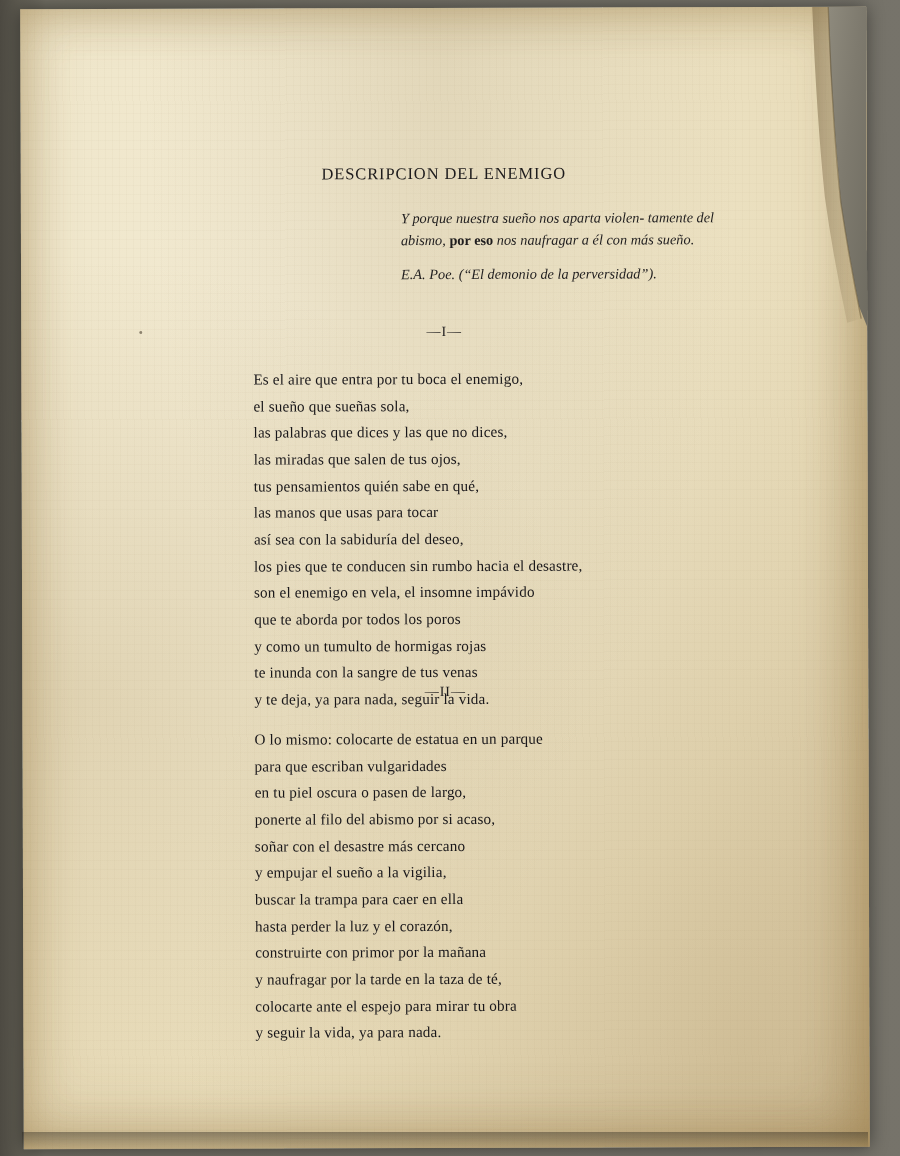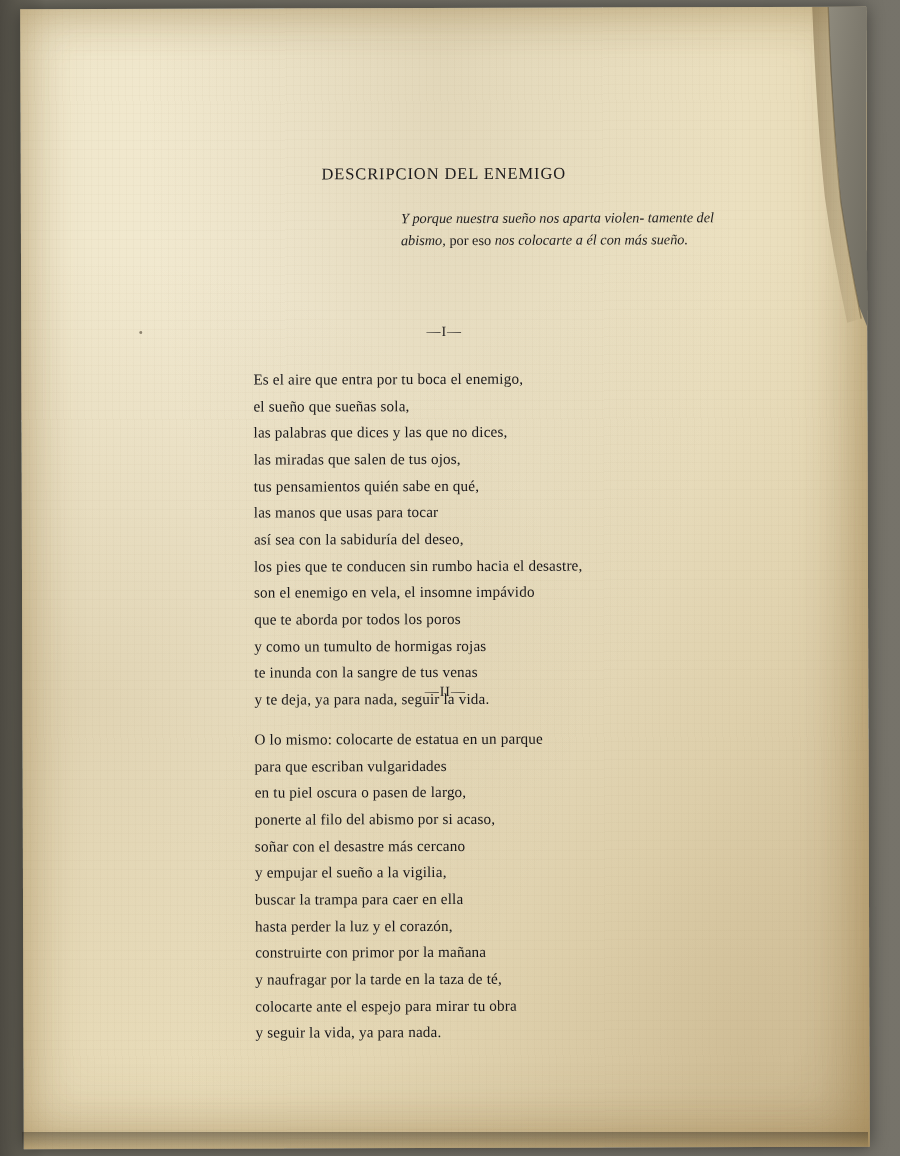--- a/index.html
+++ b/index.html
@@ -105,21 +105,21 @@
     top: 200px;
     width: 350px;
     font-family: "Liberation Serif", serif;
     font-style: italic;
     font-size: 14.3px;
     line-height: 1.52;
     color: #1f1d1e;
   }
   .epigraph .bold-bit {
     font-style: normal;
-    font-weight: normal;
+    font-weight: bold;
   }
   .epigraph .attribution {
     display: block;
     margin-top: 13px;
     font-style: italic;
   }
 
   .section-number {
     position: absolute;
     left: 0;
@@ -195,22 +195,23 @@
     </svg>
 
     <div id="content">
 
       <div class="speck" id="speck-1"></div>
 
       <div class="poem-title">DESCRIPCION DEL ENEMIGO</div>
 
       <div class="epigraph">
         <span>Y porque nuestra sueño nos aparta violen-</span>
-        <span>tamente del abismo, </span><span class="bold-bit">por eso</span><span> nos colocarte</span>
+        <span>tamente del abismo, </span><span class="bold-bit">por eso</span><span> nos naufragar</span>
         <span>a él con más sueño.</span>
+        <span class="attribution">E.A. Poe. (“El demonio de la perversidad”).</span>
       </div>
 
       <div class="section-number" id="sec-1">—I—</div>
       <div class="stanza" id="stanza-1">
           <div class="line">Es el aire que entra por tu boca el enemigo,</div>
           <div class="line">el sueño que sueñas sola,</div>
           <div class="line">las palabras que dices y las que no dices,</div>
           <div class="line">las miradas que salen de tus ojos,</div>
           <div class="line">tus pensamientos quién sabe en qué,</div>
           <div class="line">las manos que usas para tocar</div>

